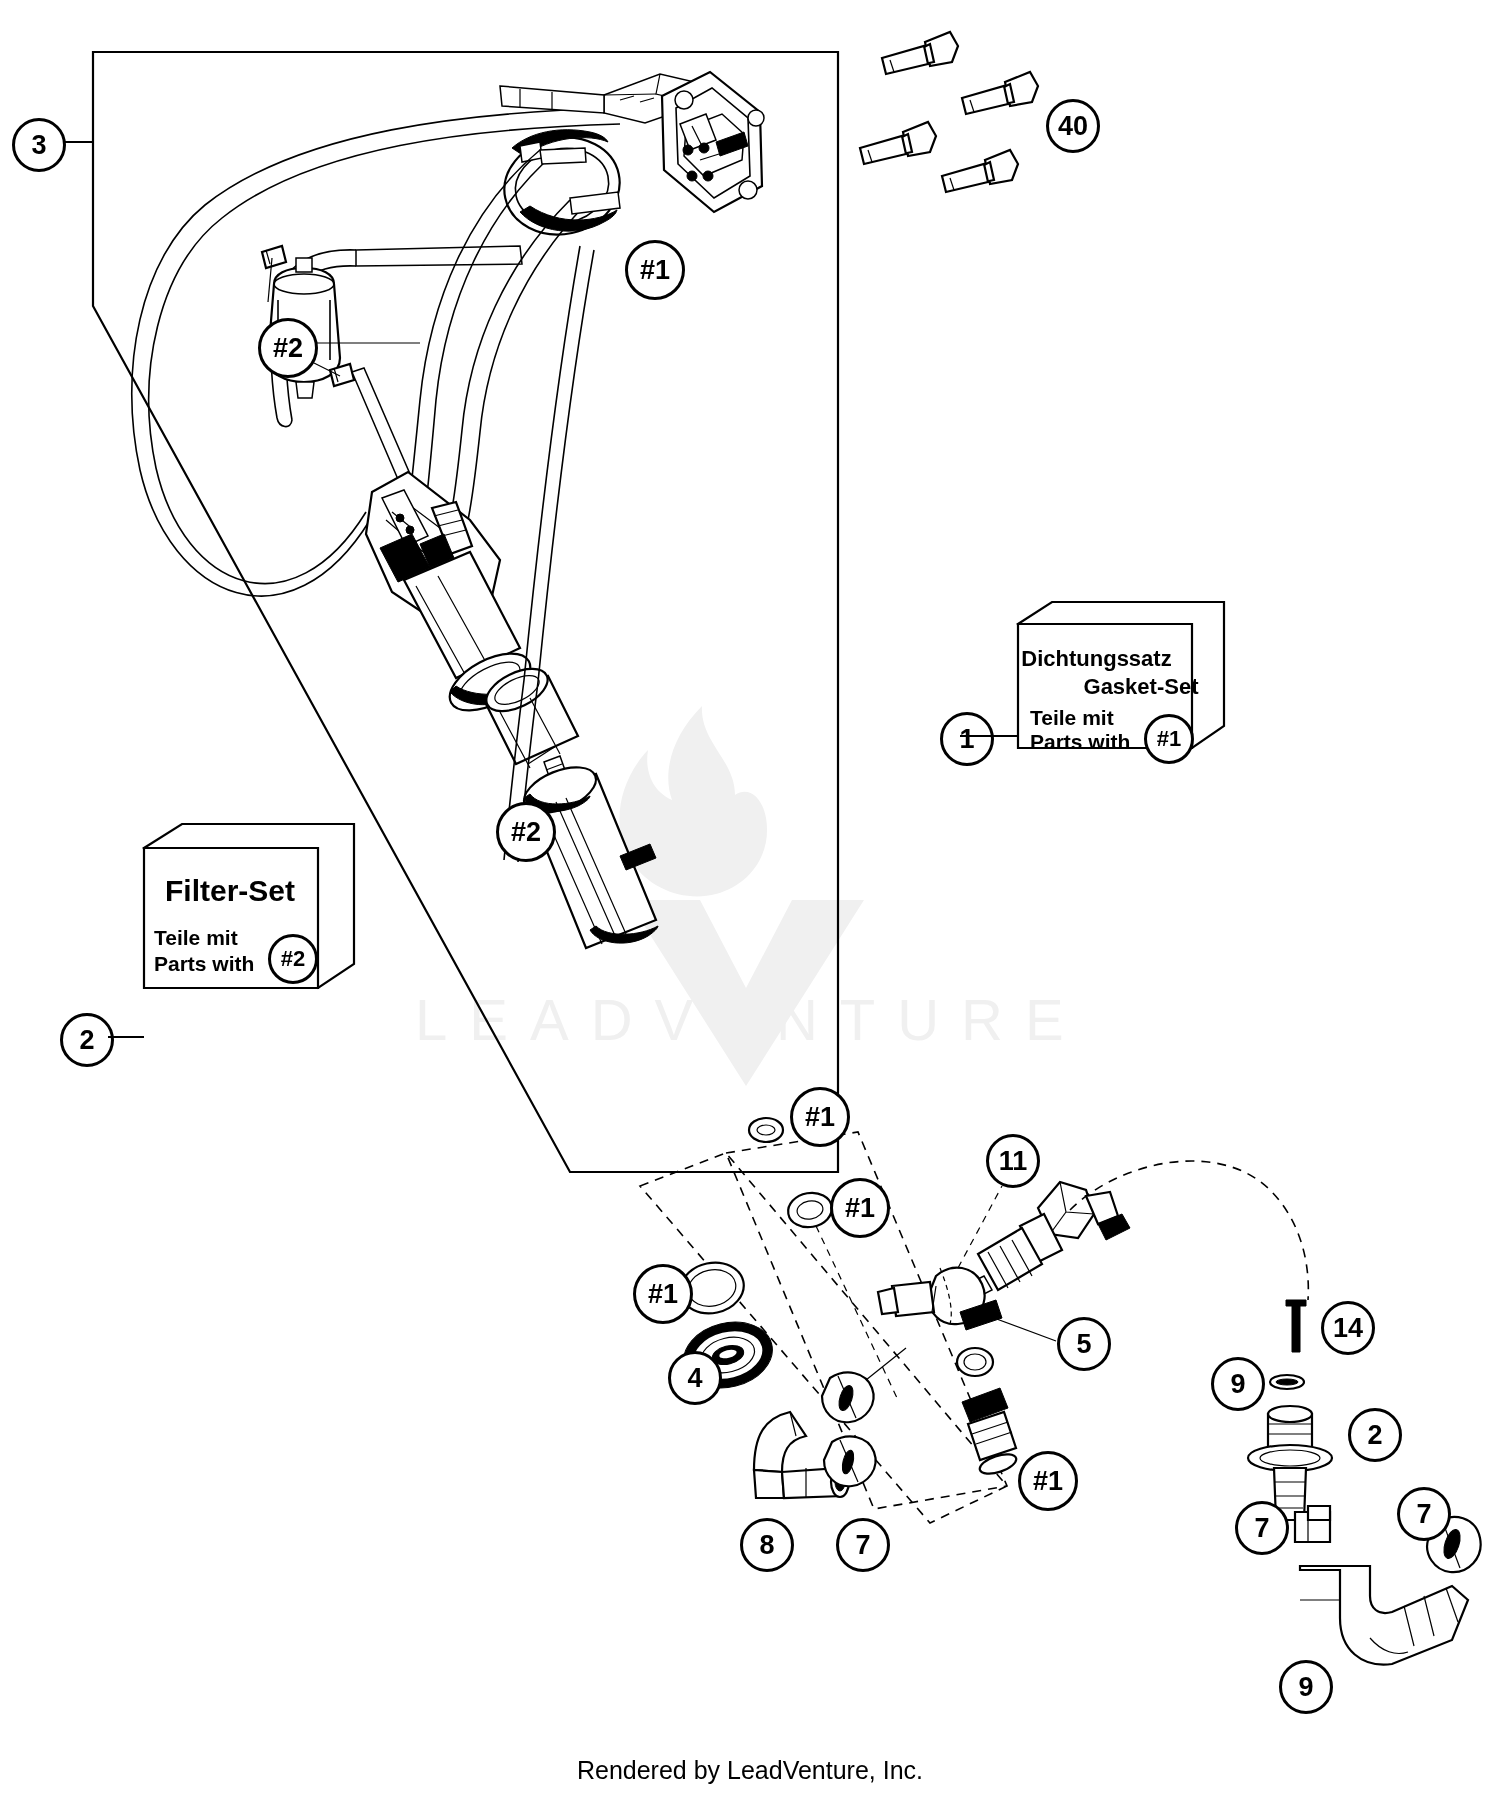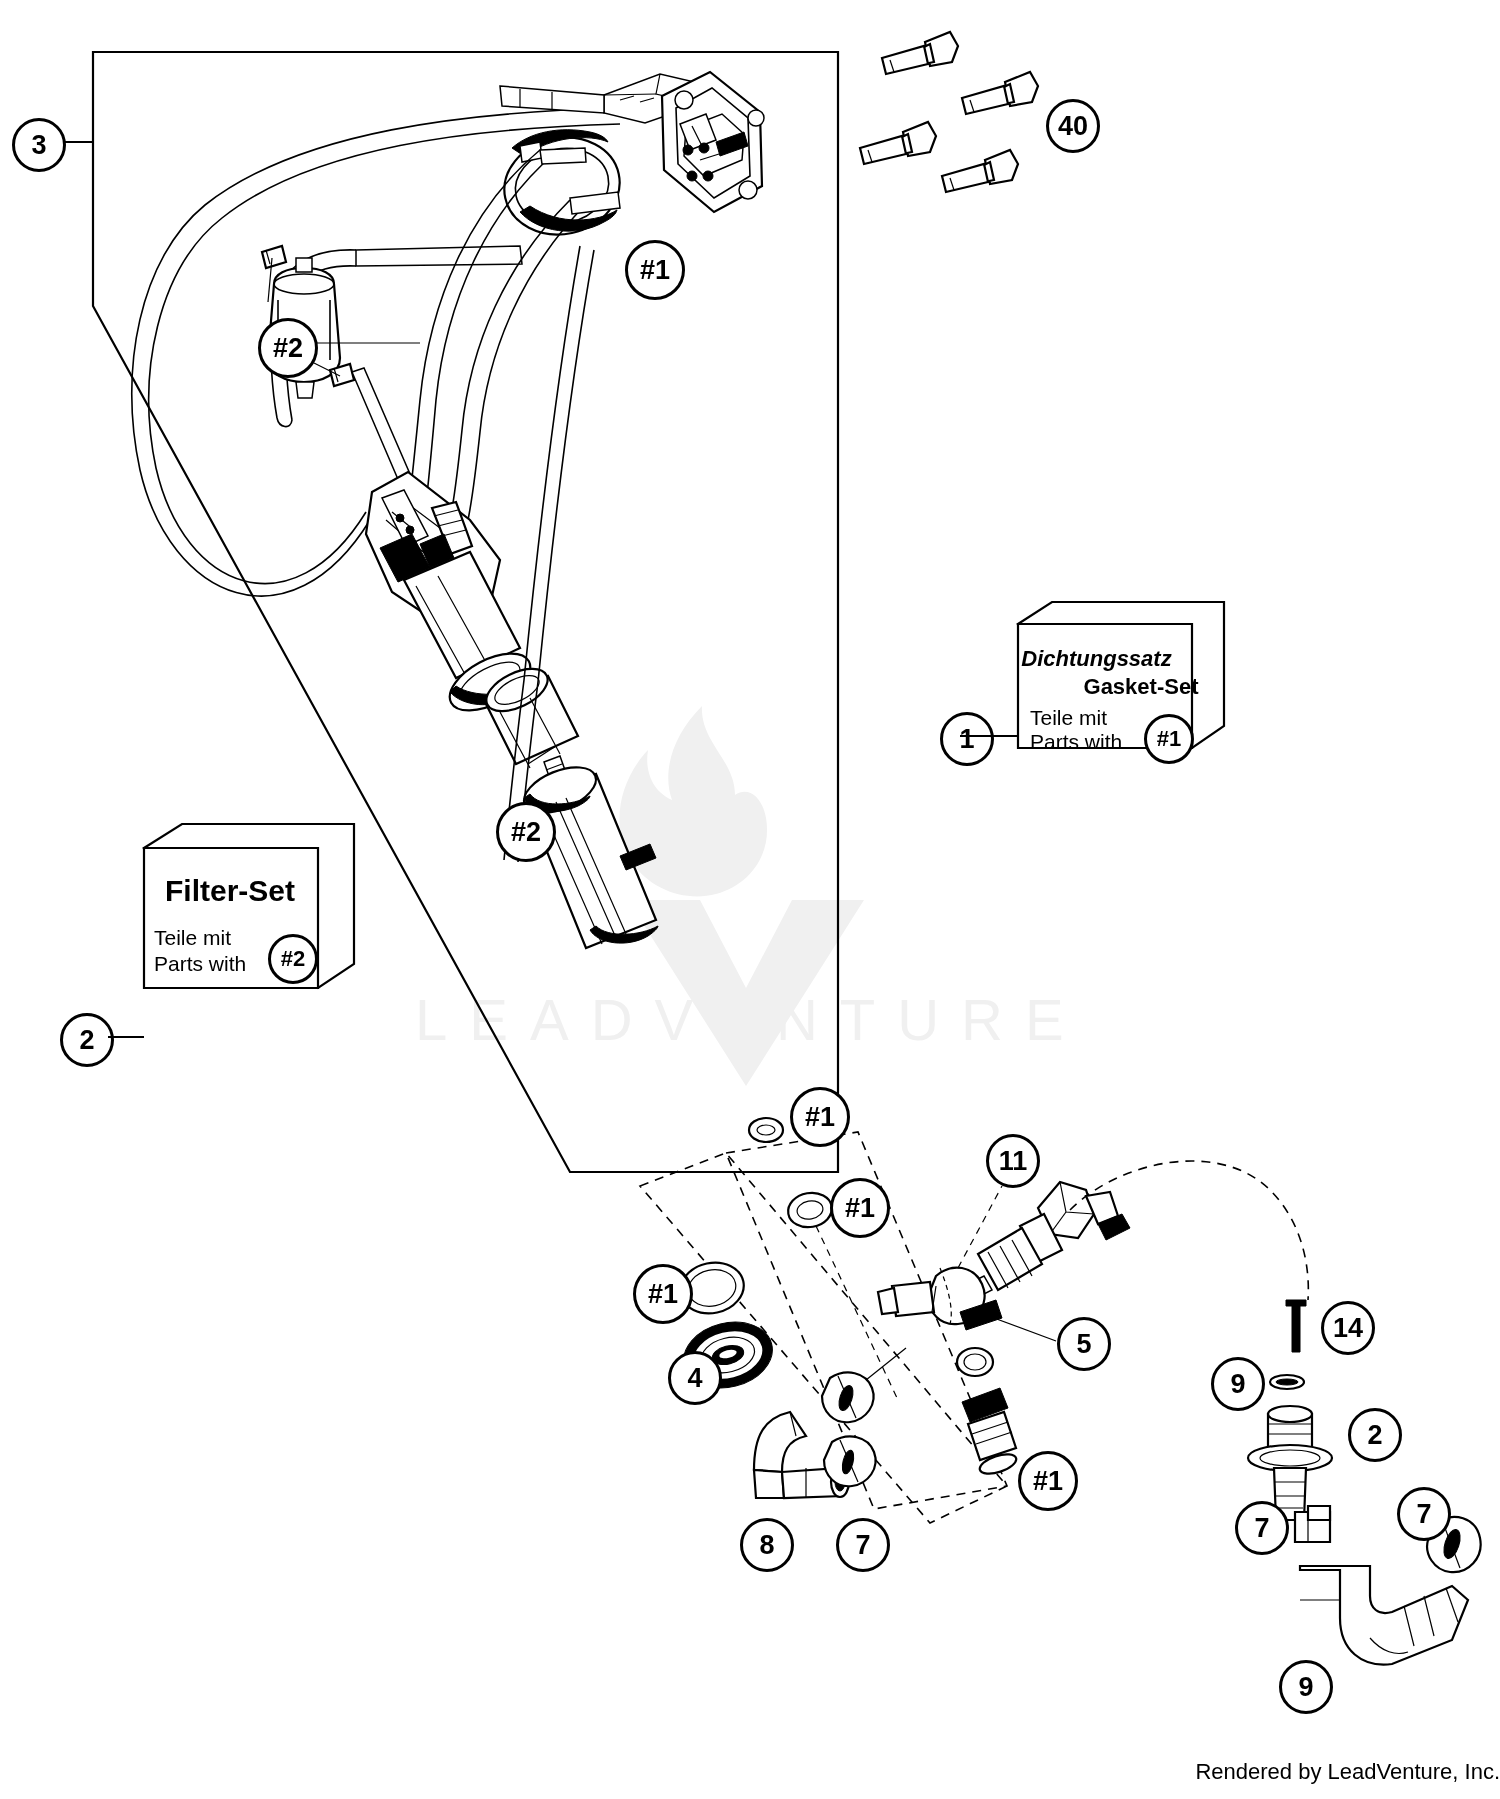--- a/index.html
+++ b/index.html
@@ -30,26 +30,26 @@
   }
   .bub-num{width:48px;height:48px;font-size:27px;}
   .bub-hash{width:54px;height:54px;font-size:27px;}
   .bub-hash-sm{width:44px;height:44px;font-size:22px;}
 
   .boxlabel{position:absolute;}
   .boxlabel .ttl{
     position:absolute;width:100%;text-align:center;font-weight:bold;color:#000;
   }
   .boxlabel .sub{
-    position:absolute;font-weight:normal;color:#000;line-height:1.12;
+    position:absolute;font-weight:bold;color:#000;line-height:1.12;
   }
 
   #footer{
-    position:absolute;left:0;bottom:14px;width:100%;text-align:right;
-    font-size:22px;color:#000;font-family:"Liberation Sans",sans-serif;
+    position:absolute;left:0;bottom:14px;width:100%;text-align:center;
+    font-size:25px;color:#000;font-family:"Liberation Sans",sans-serif;
   }
 </style>
 </head>
 <body>
 
 <div id="stage">
 
   <svg class="layer">
     <g>
       <path class="wm-shape" d="M735 795 C735 760 700 742 702 706 C672 736 662 772 672 800 C650 790 645 768 648 750
@@ -392,21 +392,21 @@
     <div class="bubble bub-hash" style="left:830px;top:1178px;">#1</div>
     <div class="bubble bub-hash" style="left:633px;top:1264px;">#1</div>
     <div class="bubble bub-hash" style="left:1018px;top:1451px;">#1</div>
   </div>
 
   <div class="boxlabel" style="left:1016px;top:600px;width:206px;height:152px;">
     <svg width="230" height="175" style="position:absolute;left:0;top:0;overflow:visible;">
       <path class="fillw" d="M2 24 L36 2 L208 2 L208 126 L176 148 Z"></path>
       <path class="fillw" d="M2 24 L176 24 L176 148 L2 148 Z"></path>
     </svg>
-    <div class="ttl" style="left:0;top:46px;width:161px;font-size:22px;font-style:italic;">Dichtungssatz</div>
+    <div class="ttl" style="left:0;top:46px;width:161px;font-size:22px;">Dichtungssatz</div>
     <div class="ttl" style="left:0;top:74px;width:176px;font-size:22px;padding-left:37px;">Gasket-Set</div>
     <div class="sub" style="left:14px;top:106px;font-size:21px;">Teile mit</div>
     <div class="sub" style="left:14px;top:130px;font-size:21px;">Parts with</div>
     <div class="bubble bub-hash-sm" style="left:128px;top:114px;">#1</div>
   </div>
   <svg class="layer">
     <path class="ln" d="M960 736 L1018 736"></path>
   </svg>
 
   <div class="boxlabel" style="left:142px;top:822px;width:206px;height:168px;padding-left:39px;">

